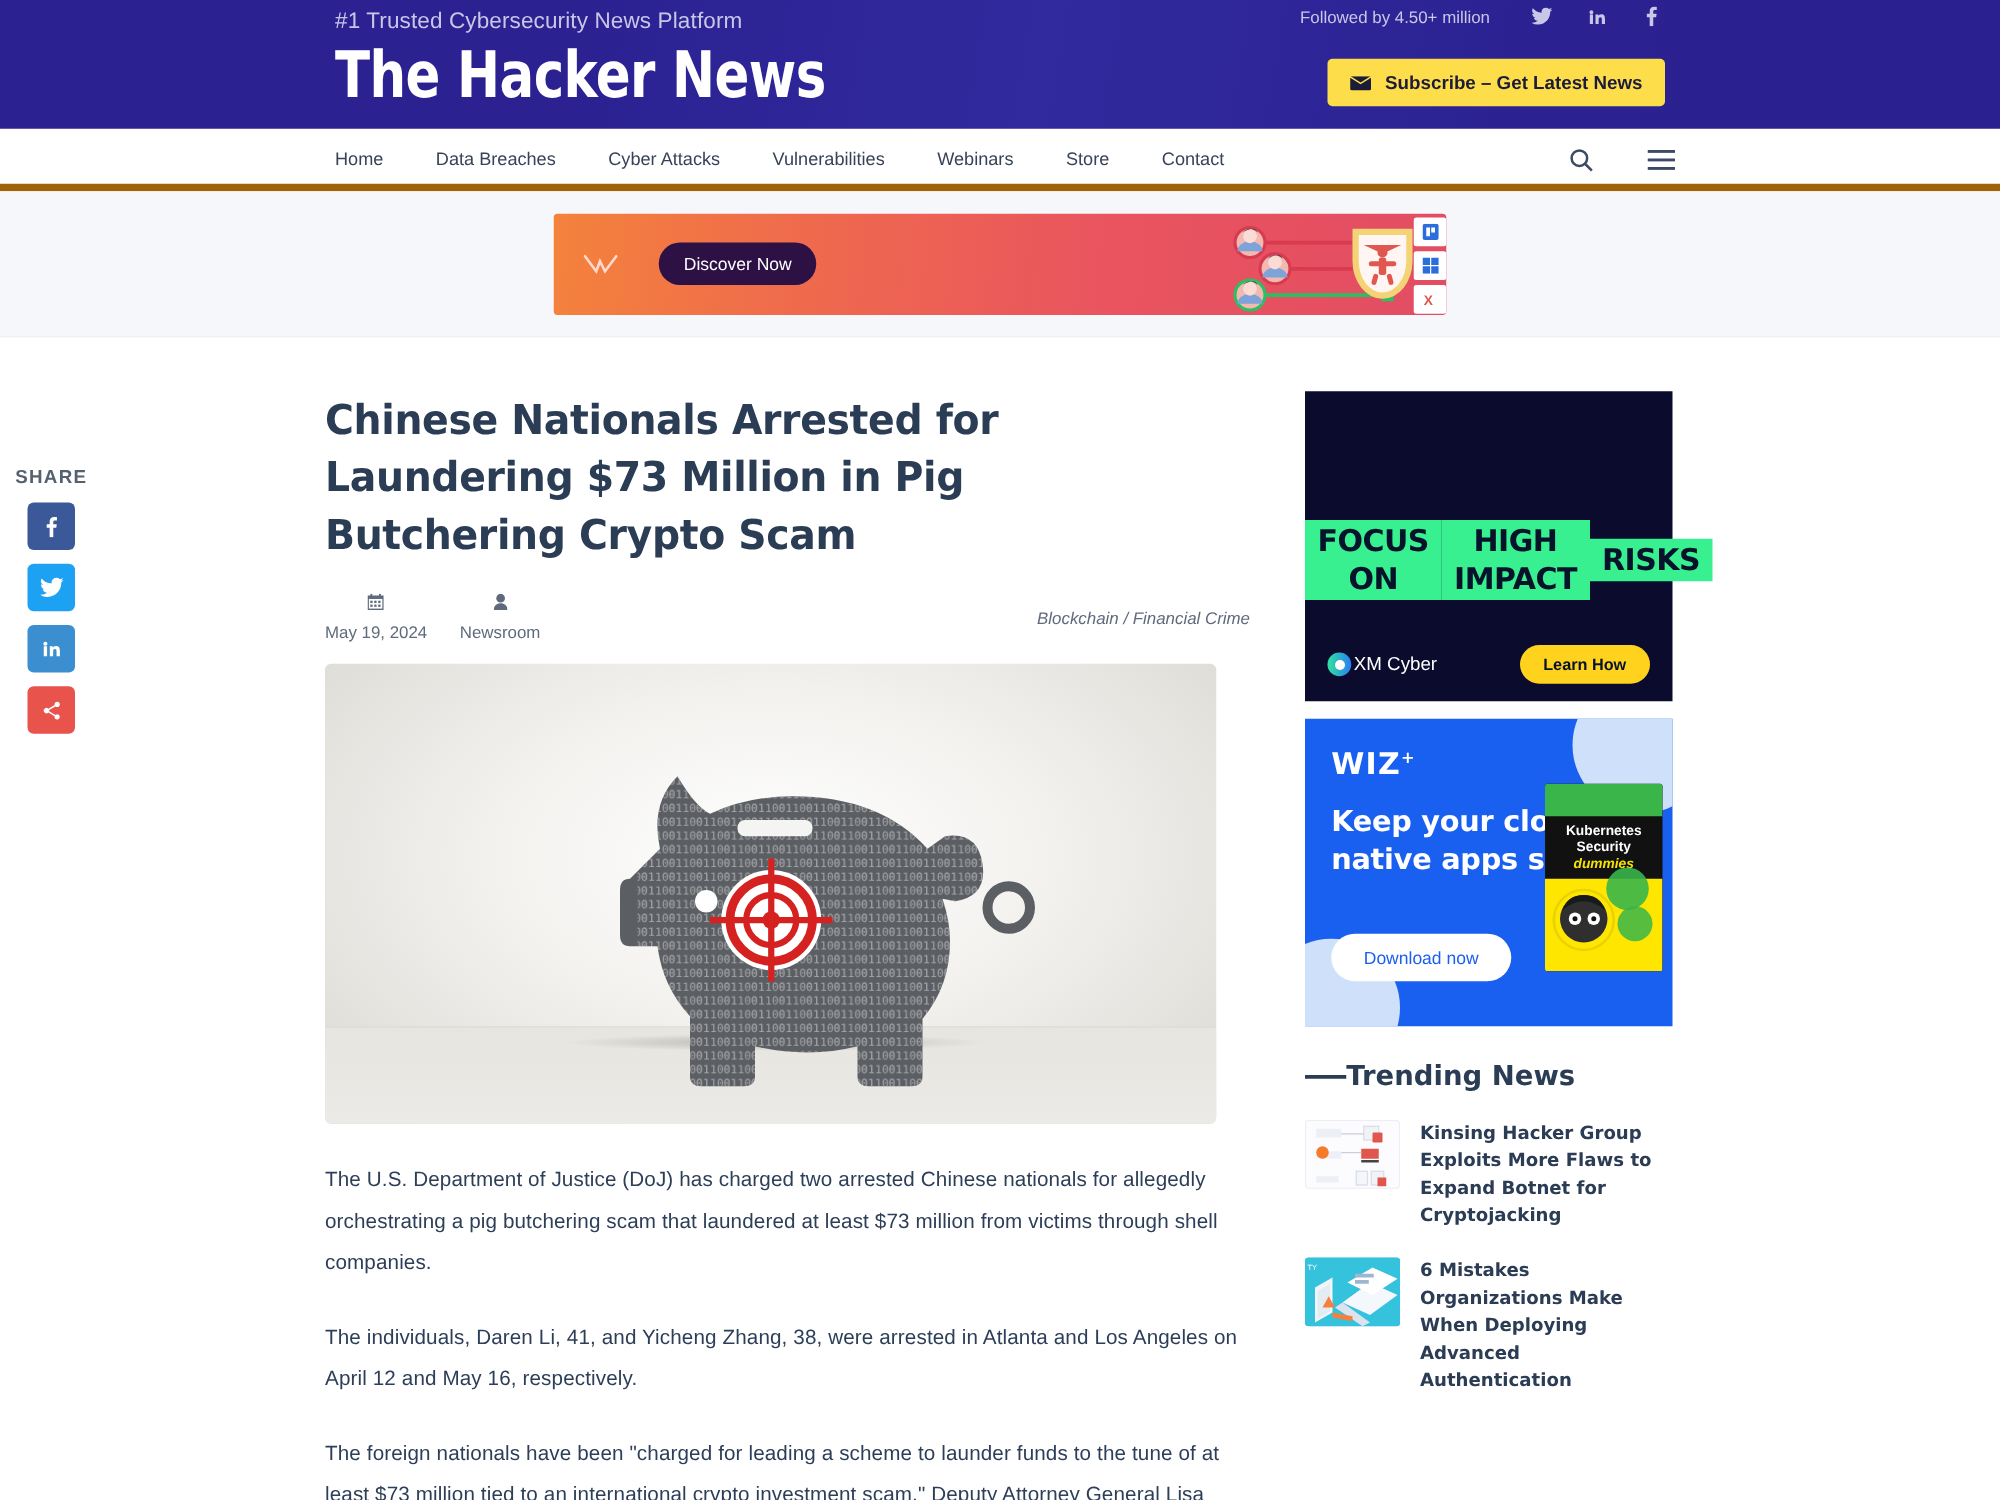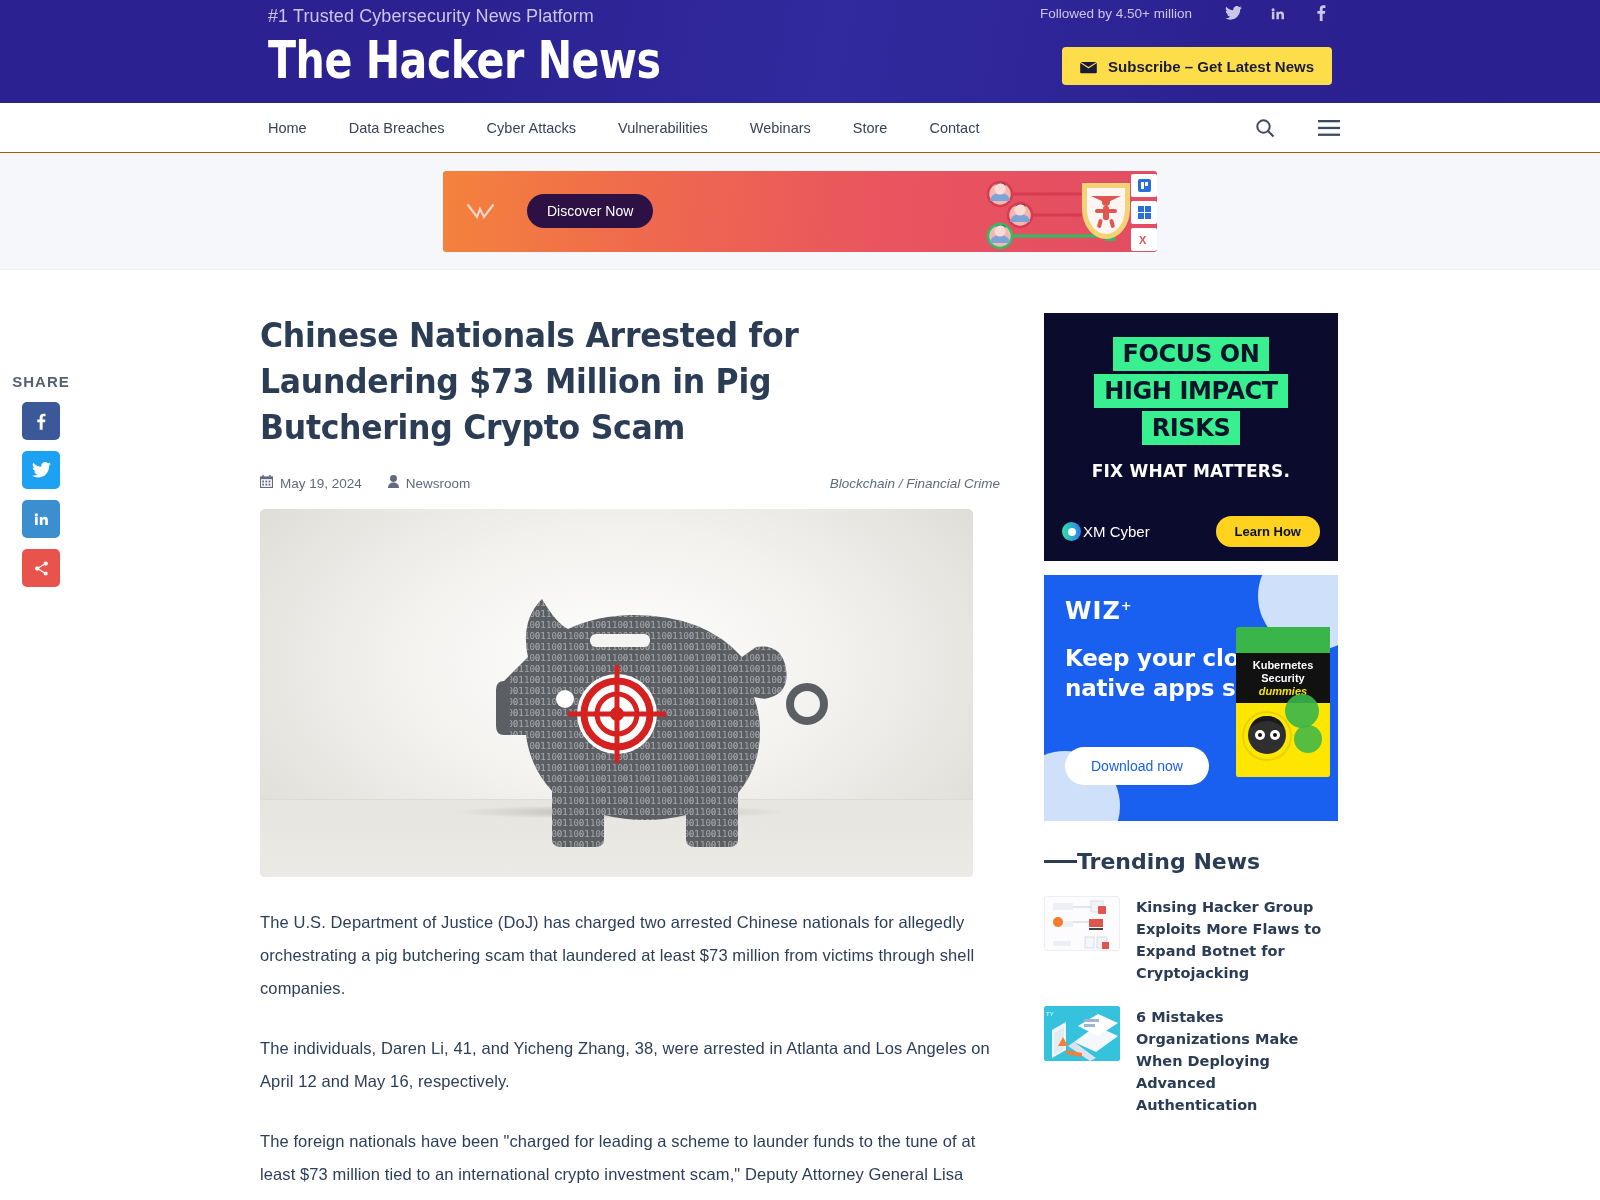--- a/index.html
+++ b/index.html
@@ -49,21 +49,21 @@
     font-family: "Liberation Sans", sans-serif;
     display: flex; align-items: center; gap: 11px;
     cursor: pointer;
   }
   .env-ic { display: inline-block; width: 17px; height: 12px; position: relative; }
 
   
   .navbar {
     height: 50px;
     background: #fff;
-    border-bottom: 1px solid #a16207;
+    border-bottom: 6px solid #a16207;
     box-shadow: 0 1px 3px rgba(0,0,0,.06);
     text-align: center;
   }
   .nav-inner {
     width: 1080px; margin: 0 auto; height: 50px;
     display: flex; align-items: center; position: relative;
   }
   .nav-item {
     font-size: 14.5px; color: #374357; font-weight: 400;
     margin-right: 42px; cursor: pointer; white-space: nowrap;
@@ -128,21 +128,21 @@
   .headline {
     font-size: 33px; line-height: 46px; font-weight: 700;
     color: #2b3c55; letter-spacing: -0.3px;
     font-family: "DejaVu Sans", sans-serif;
     transform: scaleX(0.955); transform-origin: left;
   }
   .meta-row {
     margin-top: 24px; display: flex; align-items: center;
     font-size: 13.5px; color: #5f6b7d;
   }
-  .meta-item { display: flex; align-items: center; gap: 7px; margin-right: 26px; }
+  .meta-item { display: flex; align-items: center; gap: 7px; margin-right: 26px; flex-direction: column; }
   .meta-cat { margin-left: auto; color: #5f6b7d; font-size: 13.5px; cursor: pointer; font-style: italic; }
 
   .hero {
     margin-top: 18px; width: 713px; height: 368px; border-radius: 5px;
     background: radial-gradient(ellipse at 50% 42%, #ffffff 0%, #f2f1ee 45%, #e2e1dc 80%, #d8d7d2 100%);
     position: relative; overflow: hidden;
   }
   .hero-floor {
     position: absolute; left: 0; right: 0; bottom: 0; height: 78px;
     background: linear-gradient(#e6e5e0, #eceae6);
@@ -156,21 +156,21 @@
   .para {
     margin-top: 27px; font-size: 16.5px; line-height: 33px;
     color: #2d3e58; letter-spacing: .1px;
   }
   .para:first-of-type { margin-top: 29px; }
   .para a { color: #2563eb; text-decoration: none; cursor: pointer; }
 
   
   .ad-xm {
     width: 294px; height: 248px; background: #0b0b2e;
-    display: flex; flex-direction: column; align-items: center;
+    display: flex; flex-direction: row; align-items: center;
     padding-top: 24px; position: relative;
   }
   .xm-hl {
     background: #38f08f; color: #07122b; font-weight: 800;
     font-family: "DejaVu Sans", sans-serif;
     font-size: 24px; line-height: 30px; letter-spacing: -0.4px;
     padding: 2px 10px; text-align: center; margin-bottom: 3px;
   }
   .xm-sub {
     color: #fff; font-weight: 700; font-size: 17px; margin-top: 13px;

